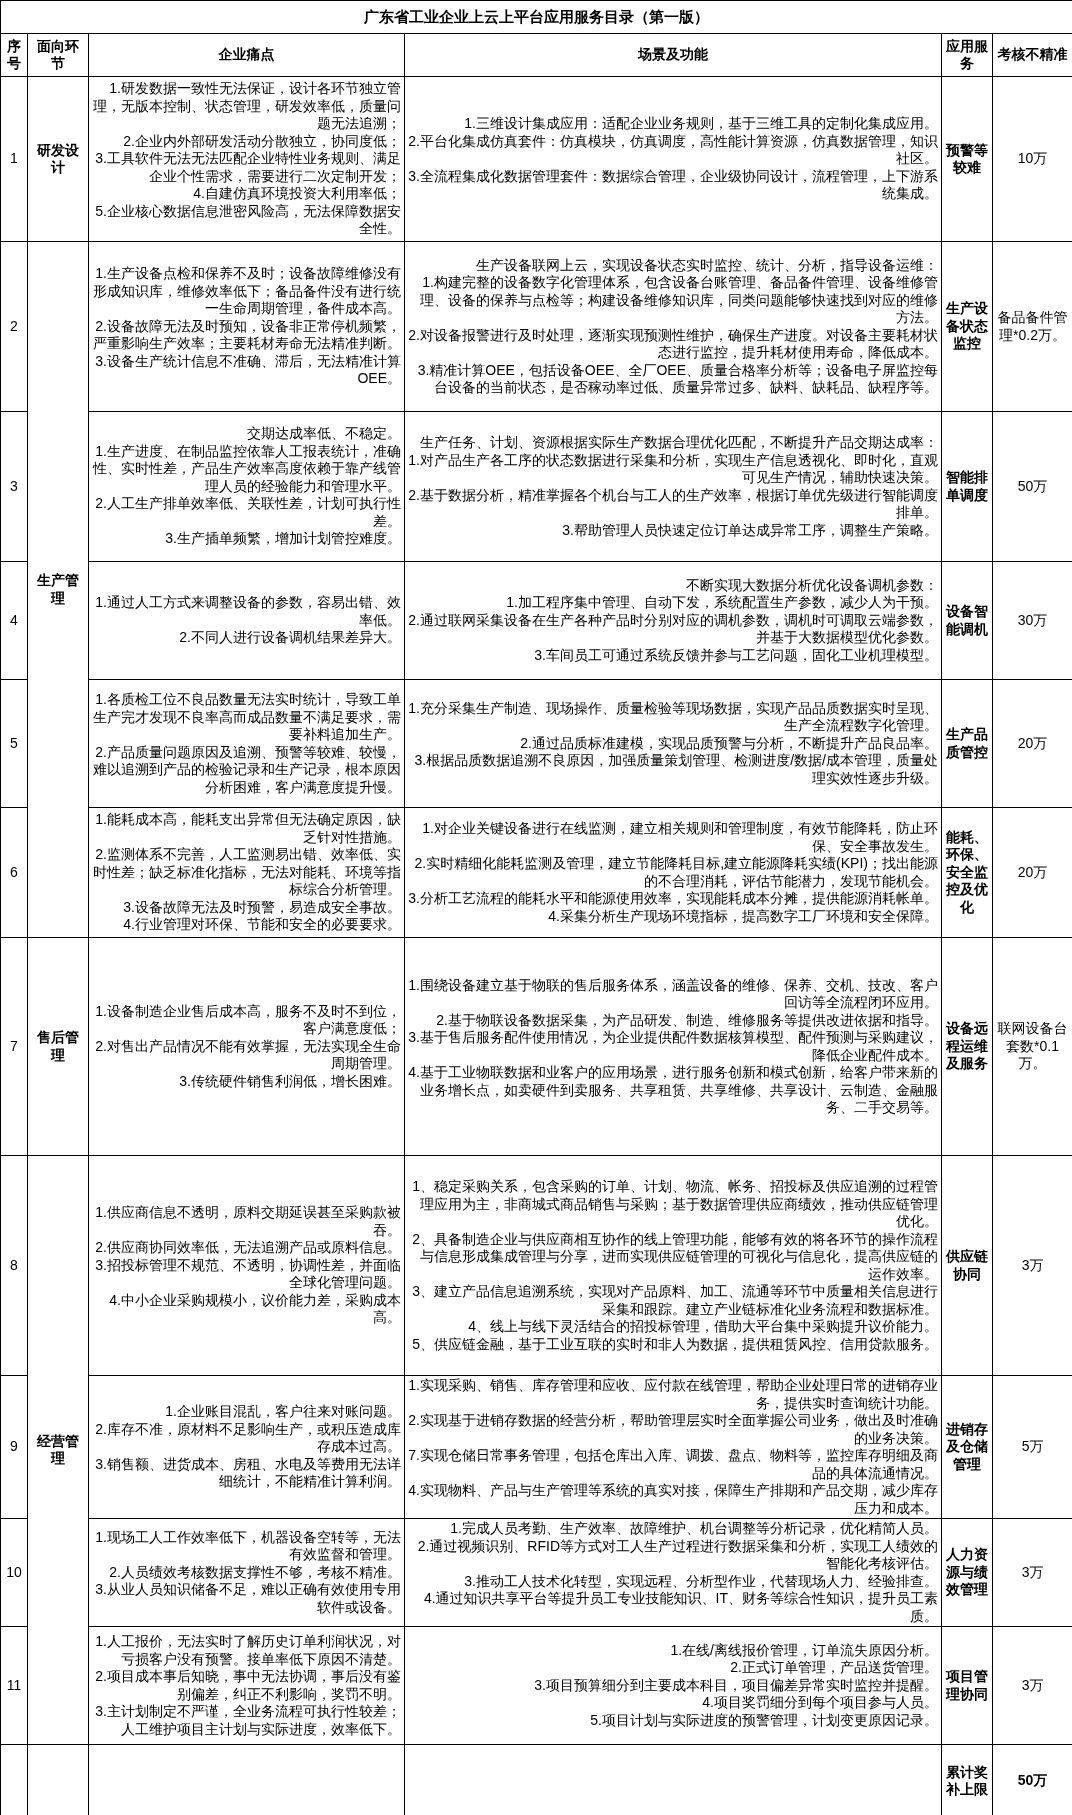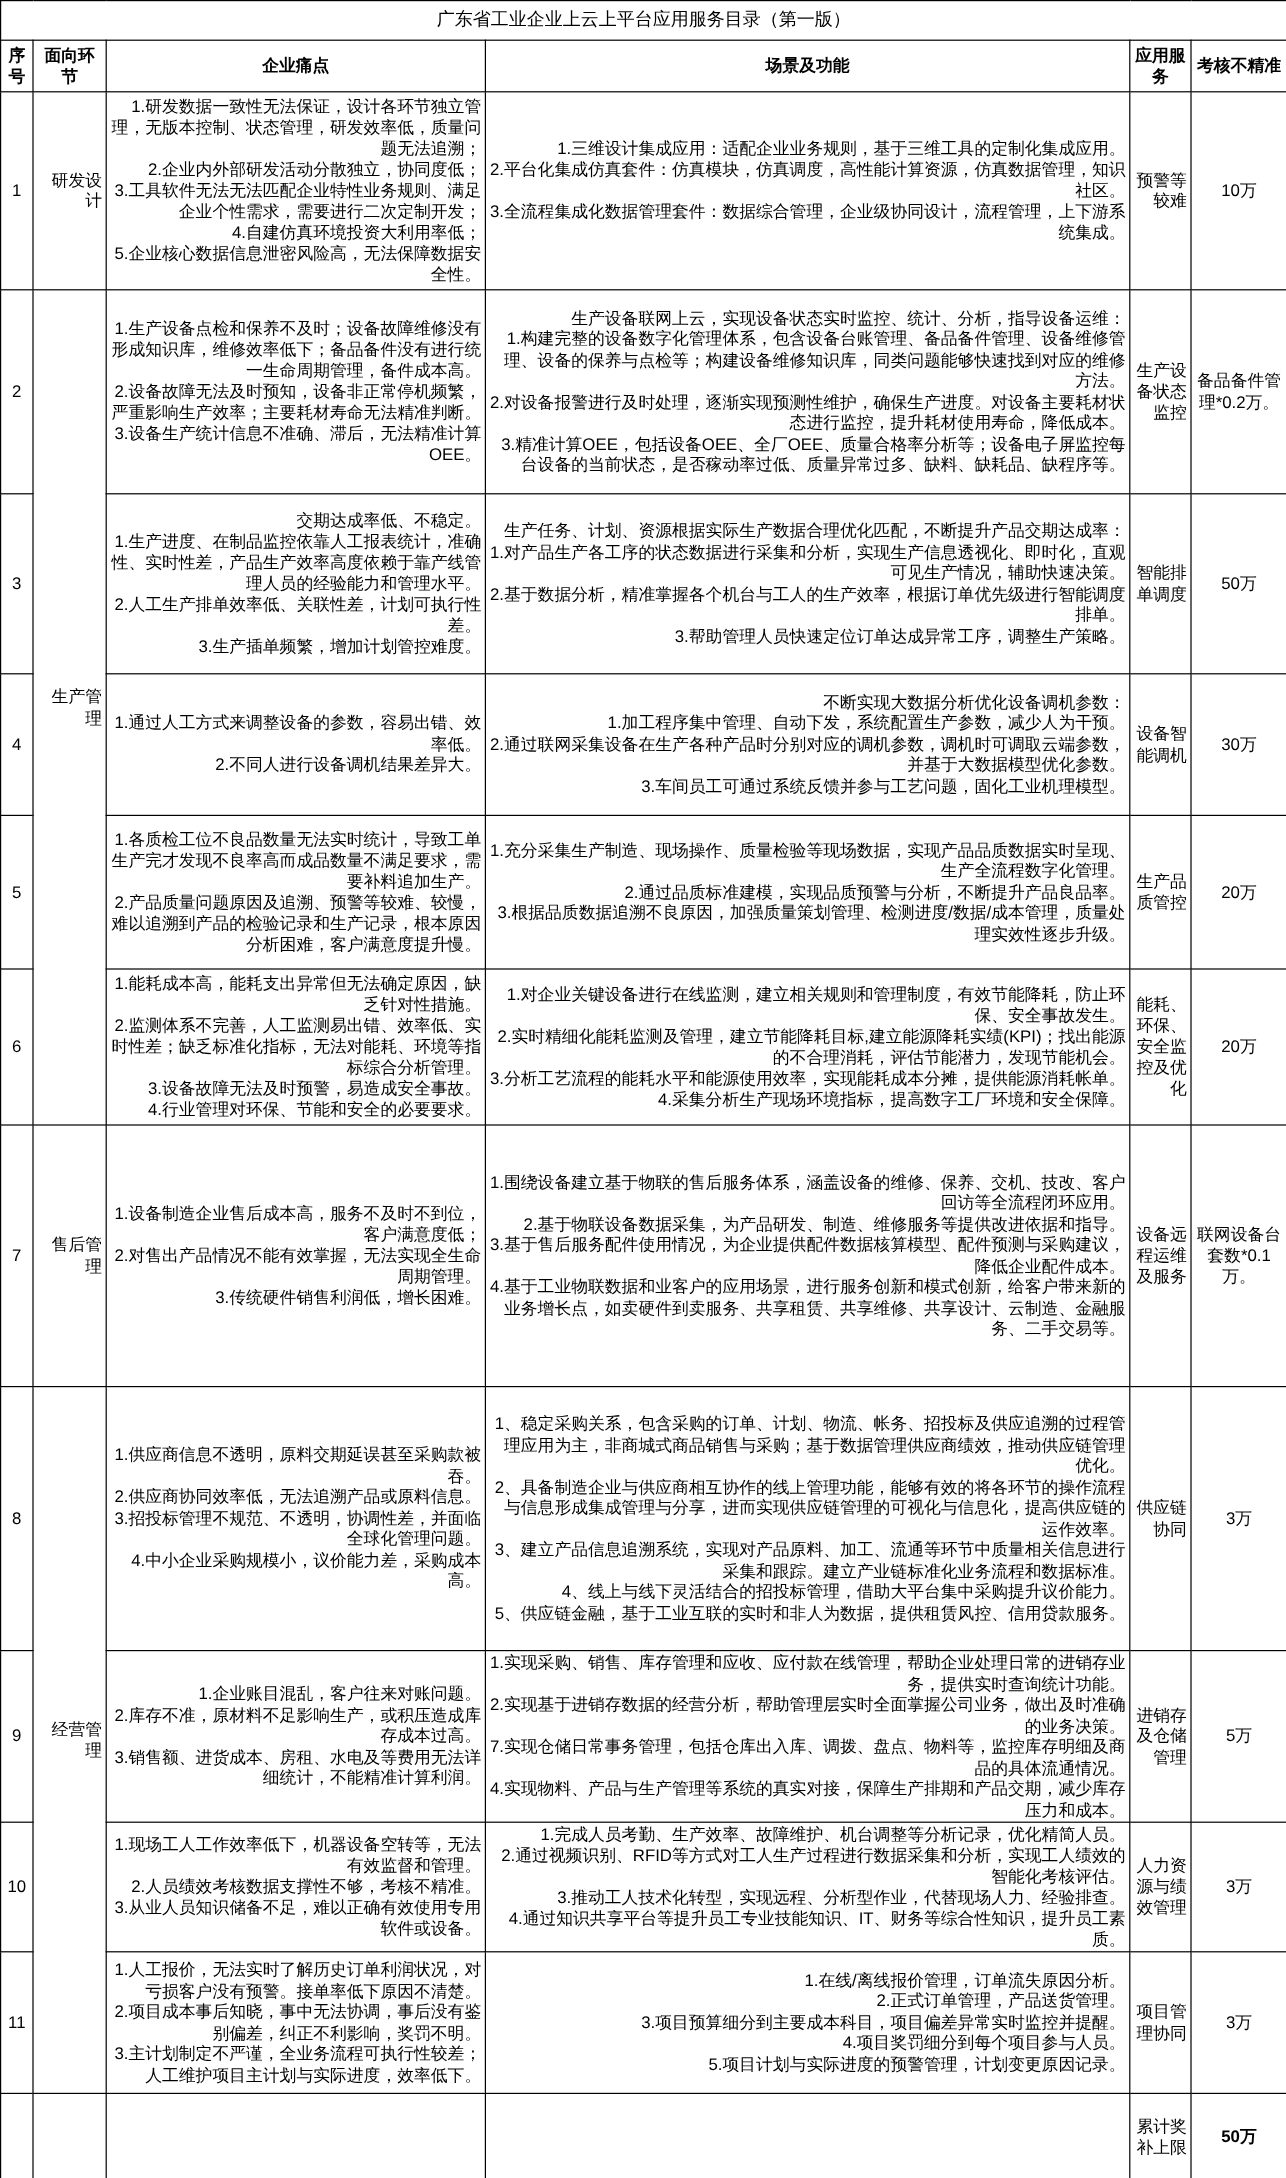--- a/index.html
+++ b/index.html
@@ -16,33 +16,33 @@
     border:1px solid #000;
     padding:1px 3px;
     font-size:14px;
     line-height:1.25;
     vertical-align:middle;
     word-wrap:break-word;
     overflow:hidden;
   }
   th.title-cell{
     font-size:15px;
-    font-weight:normal;
+    font-weight:bold;
     text-align:center;
     height:30px;
   }
   tr.header-row th{
     font-weight:bold;
     text-align:center;
     height:40px;
   }
   td.center{text-align:center;}
   td.stage-cell,td.service-cell{
-    font-weight:normal;
-    text-align:right;
+    font-weight:bold;
+    text-align:center;
   }
   td.pain-cell,td.scenario-cell{
     white-space:pre-wrap;
     text-align:right;
   }
   td.reward-cell{text-align:center;}
   td.reward-cell.bold{font-weight:bold;}
 </style>
 </head>
 <body>

